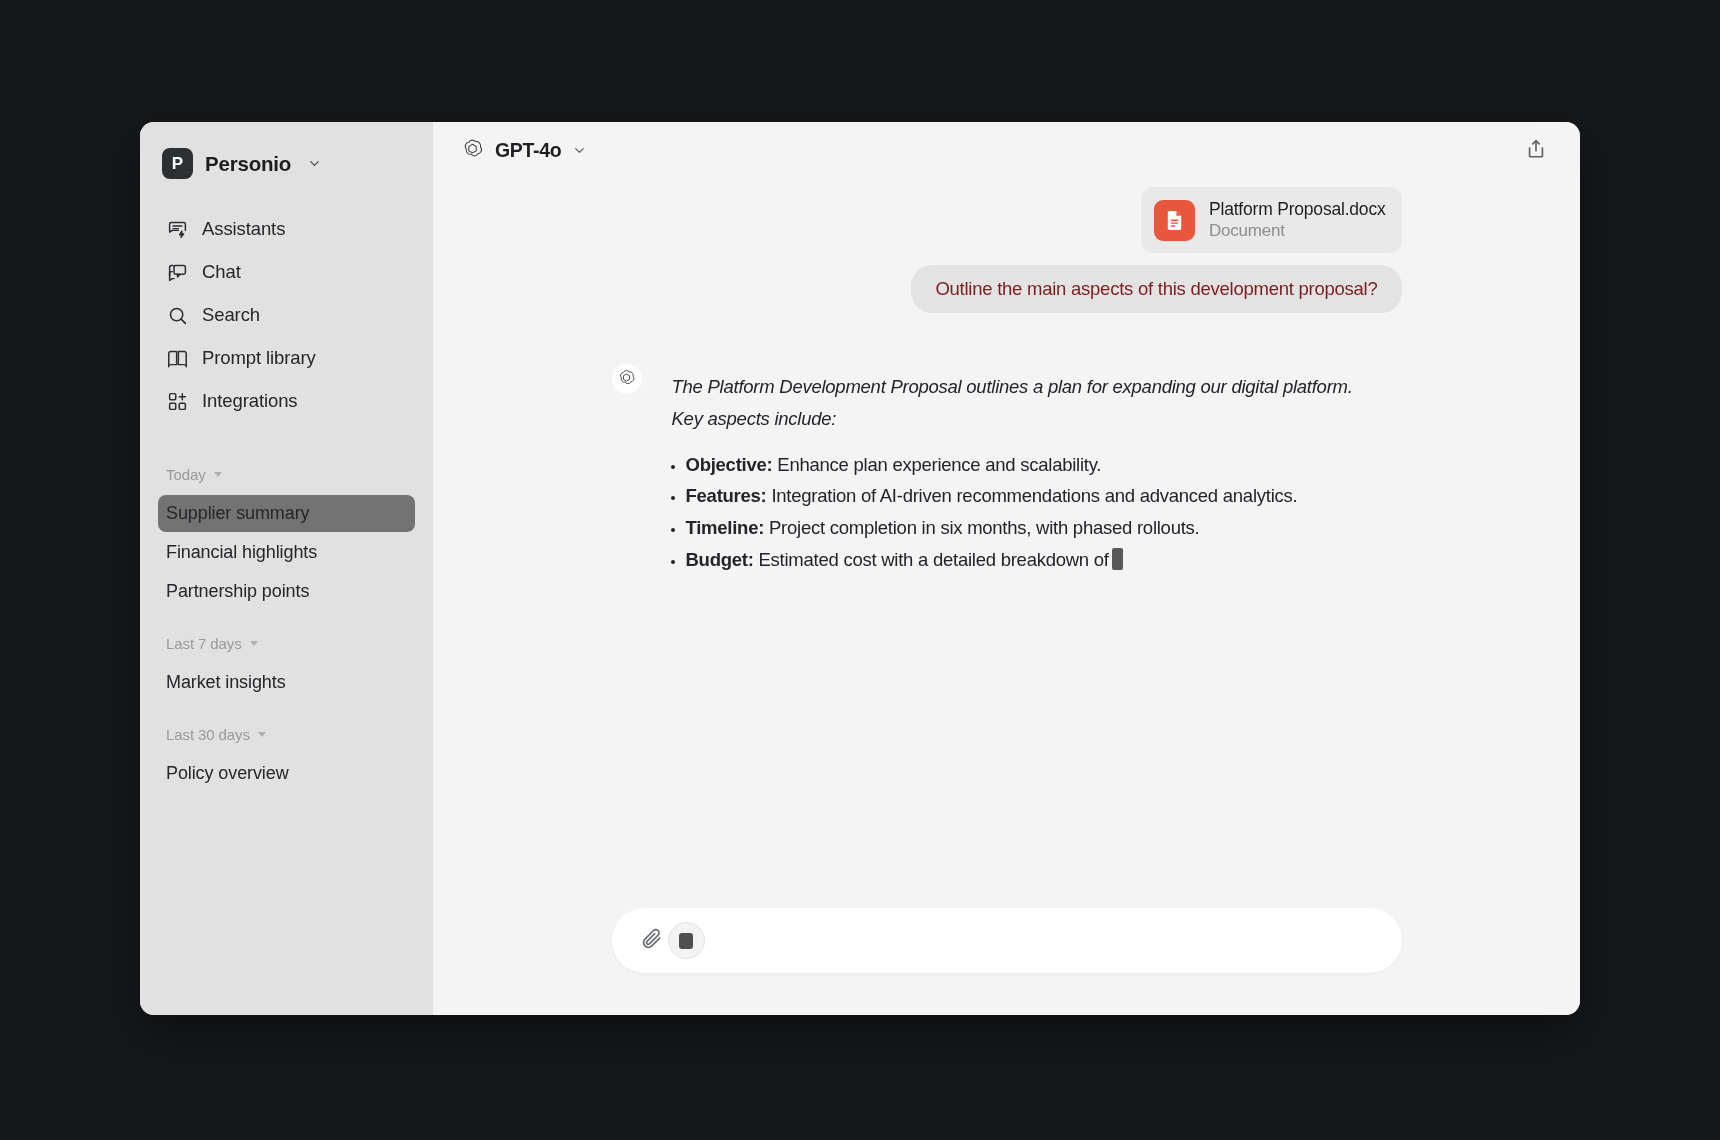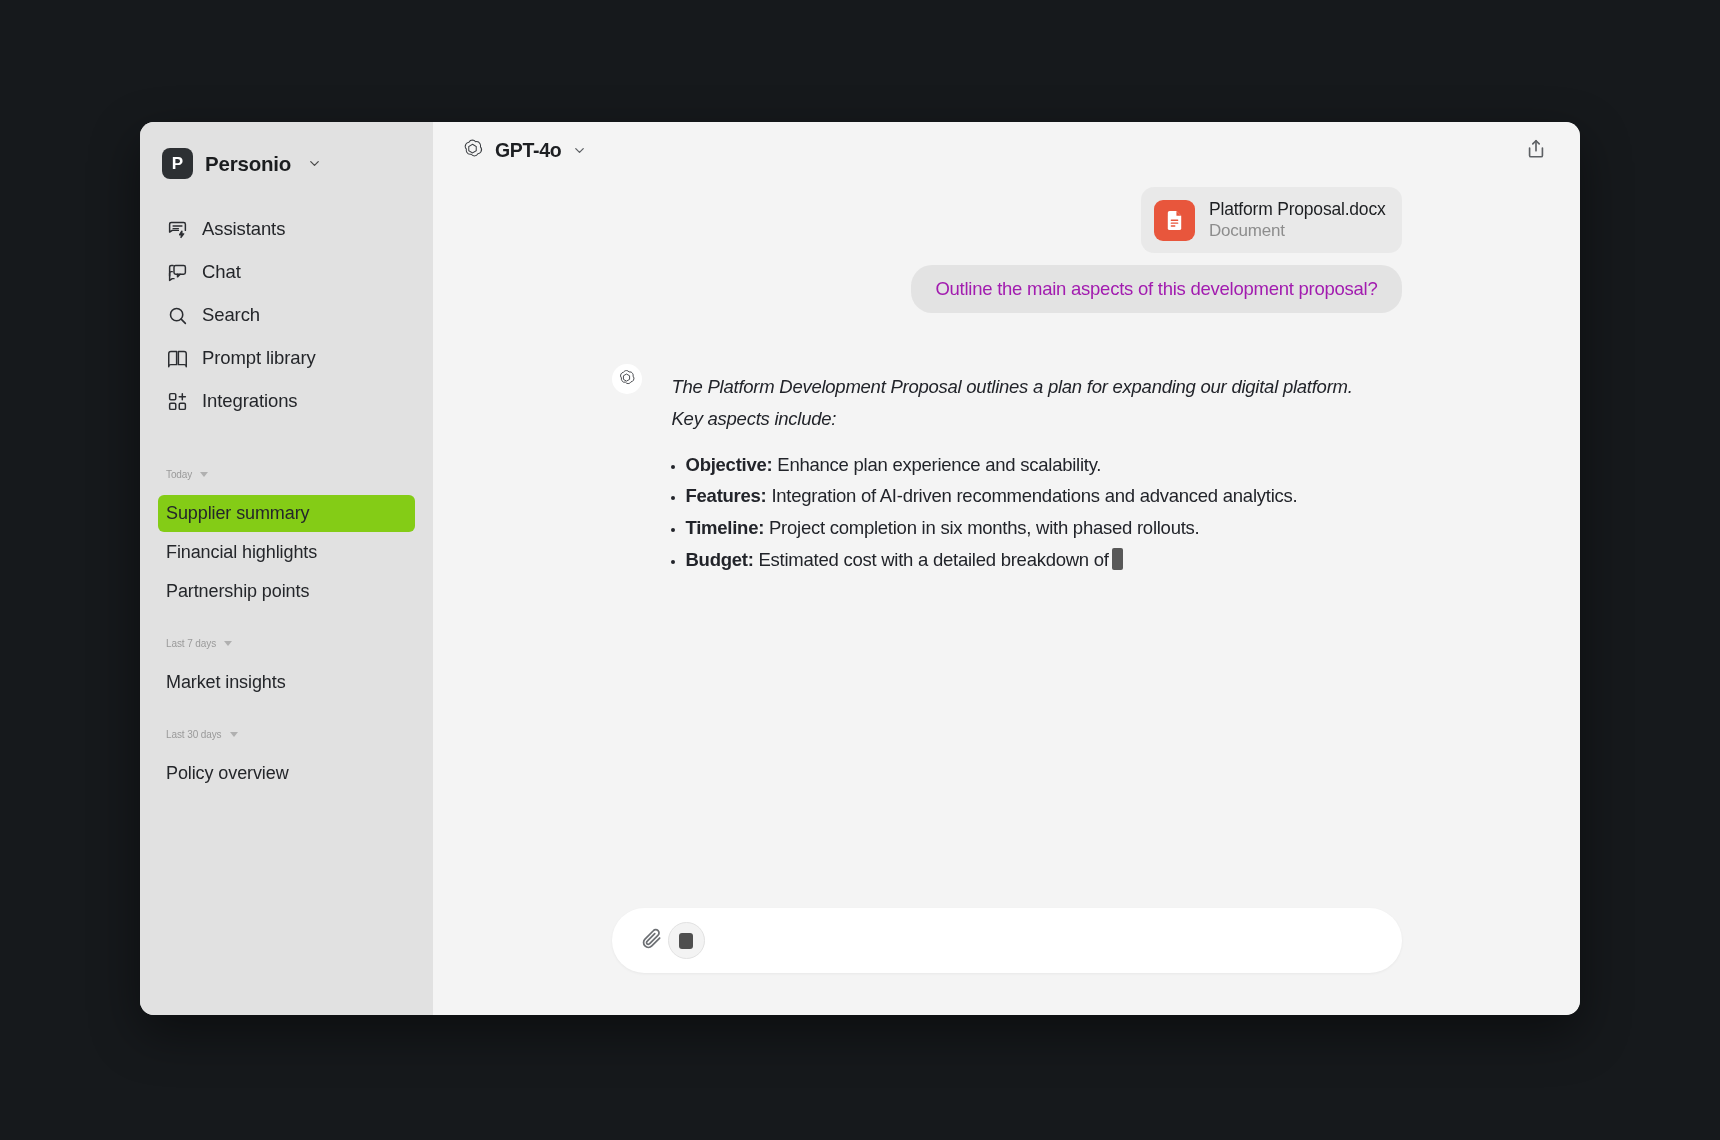--- a/index.html
+++ b/index.html
@@ -81,39 +81,39 @@
     display: flex;
     align-items: center;
     gap: 8px;
     padding: 0 8px;
     height: 30px;
     margin-top: 16px;
     margin-bottom: 6px;
     cursor: pointer;
   }
   .group-header .label {
-    font-size: 10px;
+    font-size: 15px;
     color: #9a9a9a;
     letter-spacing: -0.1px;
   }
   .group-caret { width: 0; height: 0; border-left: 4.5px solid transparent; border-right: 4.5px solid transparent; border-top: 5px solid #b0b0b0; }
 
   .conv {
     display: flex;
     align-items: center;
     height: 37px;
     padding: 0 8px;
     border-radius: 8px;
     font-size: 18px;
     color: #24262a;
     cursor: pointer;
     letter-spacing: -0.1px;
     margin-bottom: 2px;
   }
-  .conv.active { background: #84cc16; border-radius: 6px; }
+  .conv.active { background: #737373; }
 
   
   #main {
     flex: 1;
     background: #f4f4f4;
     display: flex;
     flex-direction: column;
     position: relative;
     border-top-right-radius: 14px;
     border-bottom-right-radius: 14px;
@@ -190,21 +190,21 @@
     font-size: 17px;
     color: #8d8d8d;
     letter-spacing: -0.2px;
   }
 
   .user-bubble {
     background: #e3e3e3;
     border-radius: 21px;
     padding: 13px 24px;
     font-size: 18.5px;
-    color: #a21caf;
+    color: #7f1d1d;
     letter-spacing: -0.25px;
     max-width: 640px;
   }
 
   .assistant-row {
     display: flex;
     gap: 16px;
     margin-top: 42px;
   }
   .assistant-avatar {

